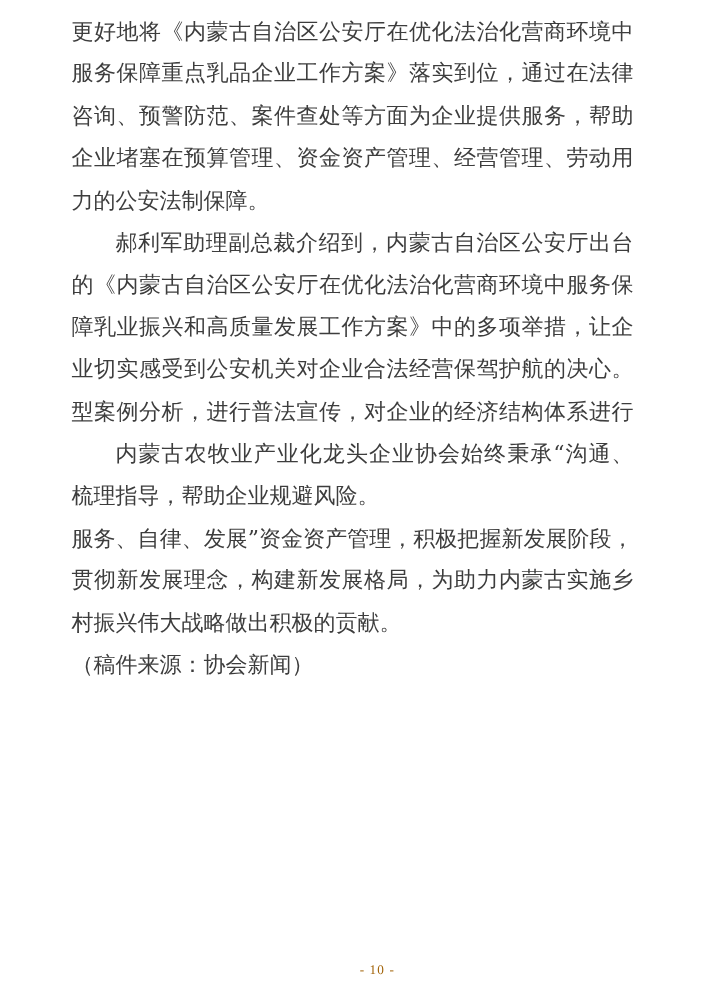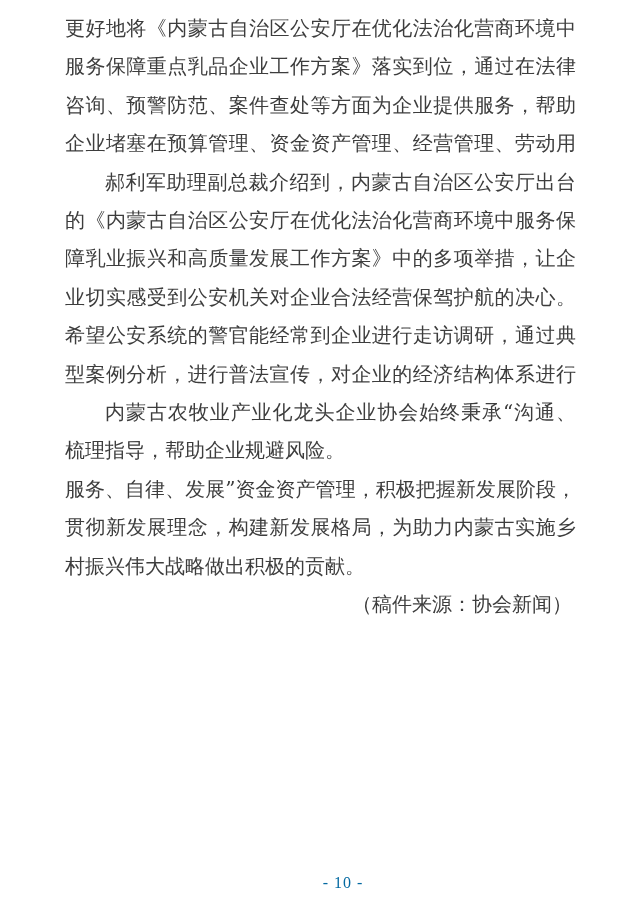--- a/index.html
+++ b/index.html
@@ -30,52 +30,52 @@
     text-justify: inter-character;
     white-space: normal;
   }
   .line.full {
     text-align-last: justify;
   }
   .line.indent {
     text-indent: 2em;
   }
   .attribution {
-    text-align: right;
+    text-align: left;
     padding-right: 4px;
   }
   .footer {
     position: absolute;
     left: 0;
     right: 0;
     bottom: 5px;
     height: 24px;
     text-align: center;
-    font-size: 16px;
-    color: #0369a1;
+    font-size: 12px;
+    color: #a16207;
     letter-spacing: 1px;
     font-family: "Liberation Serif", "DejaVu Serif", serif;
     padding-left: 47px;
   }
 </style>
 </head>
 <body>
 
 <div class="page">
   <div class="doc-body" id="doc-body">
 
   <div class="line full">更好地将《内蒙古自治区公安厅在优化法治化营商环境中</div>
       <div class="line full">服务保障重点乳品企业工作方案》落实到位，通过在法律</div>
       <div class="line full">咨询、预警防范、案件查处等方面为企业提供服务，帮助</div>
       <div class="line full">企业堵塞在预算管理、资金资产管理、经营管理、劳动用</div>
+      <div class="line">力的公安法制保障。</div>
       <div class="line full indent">郝利军助理副总裁介绍到，内蒙古自治区公安厅出台</div>
       <div class="line full">的《内蒙古自治区公安厅在优化法治化营商环境中服务保</div>
       <div class="line full">障乳业振兴和高质量发展工作方案》中的多项举措，让企</div>
       <div class="line full">业切实感受到公安机关对企业合法经营保驾护航的决心。</div>
-      <div class="line full">希望公安系统的警官能经常到企业进行走访调研，通过典</div>
       <div class="line full">型案例分析，进行普法宣传，对企业的经济结构体系进行</div>
       <div class="line full indent">内蒙古农牧业产业化龙头企业协会始终秉承“沟通、</div>
       <div class="line">梳理指导，帮助企业规避风险。</div>
       <div class="line full">服务、自律、发展”资金资产管理，积极把握新发展阶段，</div>
       <div class="line full">贯彻新发展理念，构建新发展格局，为助力内蒙古实施乡</div>
       <div class="line">村振兴伟大战略做出积极的贡献。</div>
       <div class="line attribution">（稿件来源：协会新闻）</div>
     </div>
   <div class="footer">
     <span>- 10 -</span>

